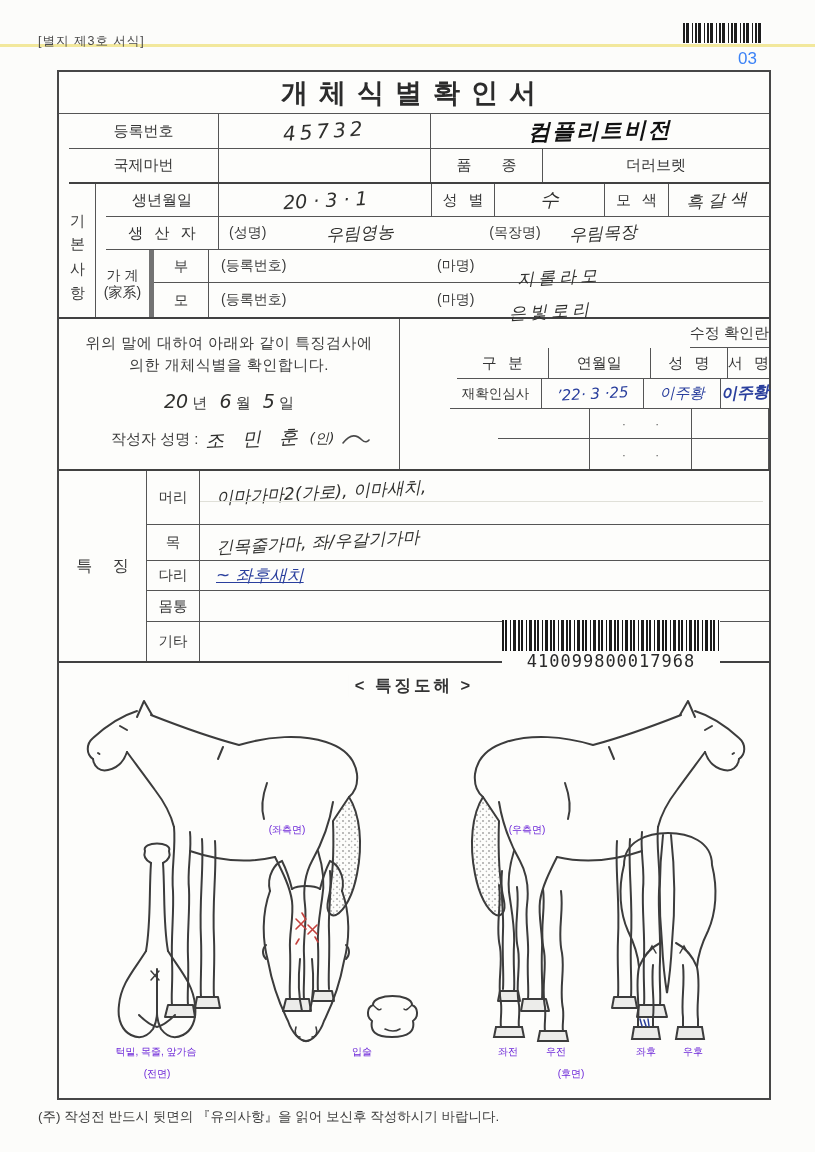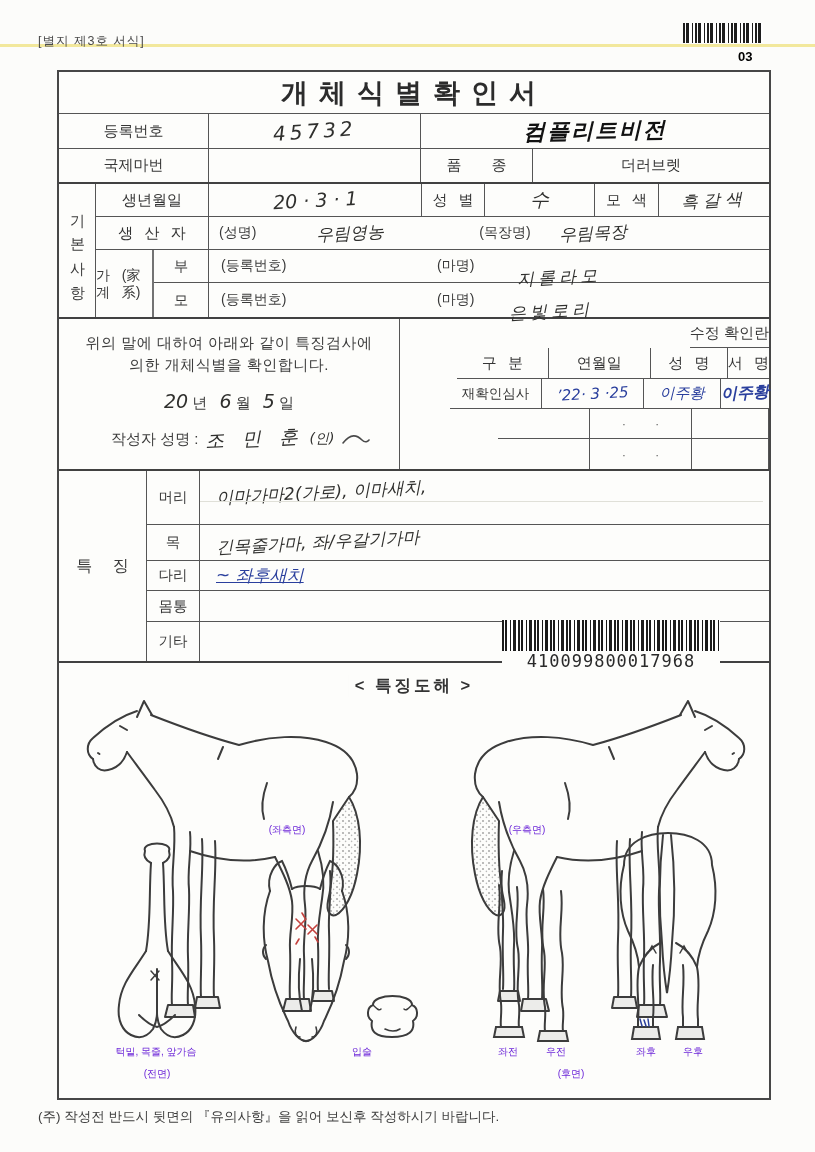--- a/index.html
+++ b/index.html
@@ -5,29 +5,29 @@
   * { box-sizing: border-box; margin: 0; padding: 0; }
   html,body { background:#e9e9e6; }
   .page {
     position: relative; width: 815px; height: 1152px;
     background: #fcfcfa; overflow: hidden;
     font-family: "Liberation Sans", sans-serif; color: #3a3a3a;
     margin: 0 auto;
   }
   .hl-line { position:absolute; left:0; top:44px; width:815px; height:3px; background:#f0e48b; opacity:.85; }
   .corner-note { position:absolute; left:38px; top:33px; font-size:12.5px; color:#4a4a4a; letter-spacing:1px; }
-  .page-num { position:absolute; left:738px; top:49px; font-size:13px; font-weight:bold; color:#000000; }
+  .page-num { position:absolute; left:738px; top:49px; font-size:17px; font-weight:normal; color:#3b82f6; }
   .mini-barcode { position:absolute; left:683px; top:23px; width:80px; height:20px;
     background: repeating-linear-gradient(90deg,#1d1d1d 0 2px,#fff 2px 3px,#1d1d1d 3px 6px,#fff 6px 9px,#1d1d1d 9px 10px,#fff 10px 12px); }
   .footer-note { position:absolute; left:38px; top:1108px; font-size:13.5px; color:#3d3d3d; }
 
   .form { position:absolute; left:57px; top:70px; width:714px; height:1030px;
     border:2px solid #474747; background:#fdfdfb; }
 
-  .row { display:flex; }
+  .row { display:flex;margin-left:10px; }
   .bd-b { border-bottom:1px solid #555; }
   .bd-b2 { border-bottom:2px solid #414141; }
   .bd-r { border-right:1px solid #555; }
   .cell { display:flex; align-items:center; justify-content:center; font-size:15px; color:#353535; }
   .cell-l { display:flex; align-items:center; justify-content:flex-start; font-size:14px; color:#3a3a3a; }
   .spread { word-spacing:26px; }
   .spread-sm { word-spacing:7px; }
   .pre { white-space:pre; }
 
   .title-row { height:42px; display:flex; align-items:center; justify-content:center;
@@ -38,21 +38,21 @@
   .w150{width:150px} .w212{width:212px} .w112{width:112px}
 
   .basic { height:135px; border-bottom:2px solid #414141; display:flex; }
   .vlabel { width:37px; border-right:1px solid #555; display:flex; align-items:center; justify-content:center;
     writing-mode:vertical-rl; text-orientation:upright; letter-spacing:9px; font-size:15px; }
   .basic-main { flex:1; display:flex; flex-direction:column; }
   .b-r1 { height:34px; }
   .b-r2 { height:34px; }
   .b-ped { flex:1; display:flex; }
   .w113{width:113px} .w213{width:213px} .w63{width:63px} .w110{width:110px} .w64{width:64px}
-  .gaja { width:58px; border-right:2px solid #737373; display:flex; flex-direction:row; align-items:center; justify-content:center; font-size:14px; line-height:17px; }
+  .gaja { width:58px; border-right:5px solid #737373; display:flex; flex-direction:column; align-items:center; justify-content:center; font-size:14px; line-height:17px; }
   .ped-rows { flex:1; display:flex; flex-direction:column; }
   .ped-row { display:flex; height:33px; }
   .ped-row:last-child { height:34px; }
   .bumo { width:55px; border-right:1px solid #555; display:flex; align-items:center; justify-content:center; font-size:14.5px; }
   .ped-content { position:relative; flex:1; }
   .abs-mid { position:absolute; top:50%; transform:translateY(-50%); }
 
   .confirm { height:152px; border-bottom:2px solid #414141; display:flex; }
   .confirm-left { width:341px; border-right:1px solid #555; font-size:15px; color:#3c3c3c; }
   .stmt { text-align:center; line-height:22px; margin-top:13px; letter-spacing:.5px; }

